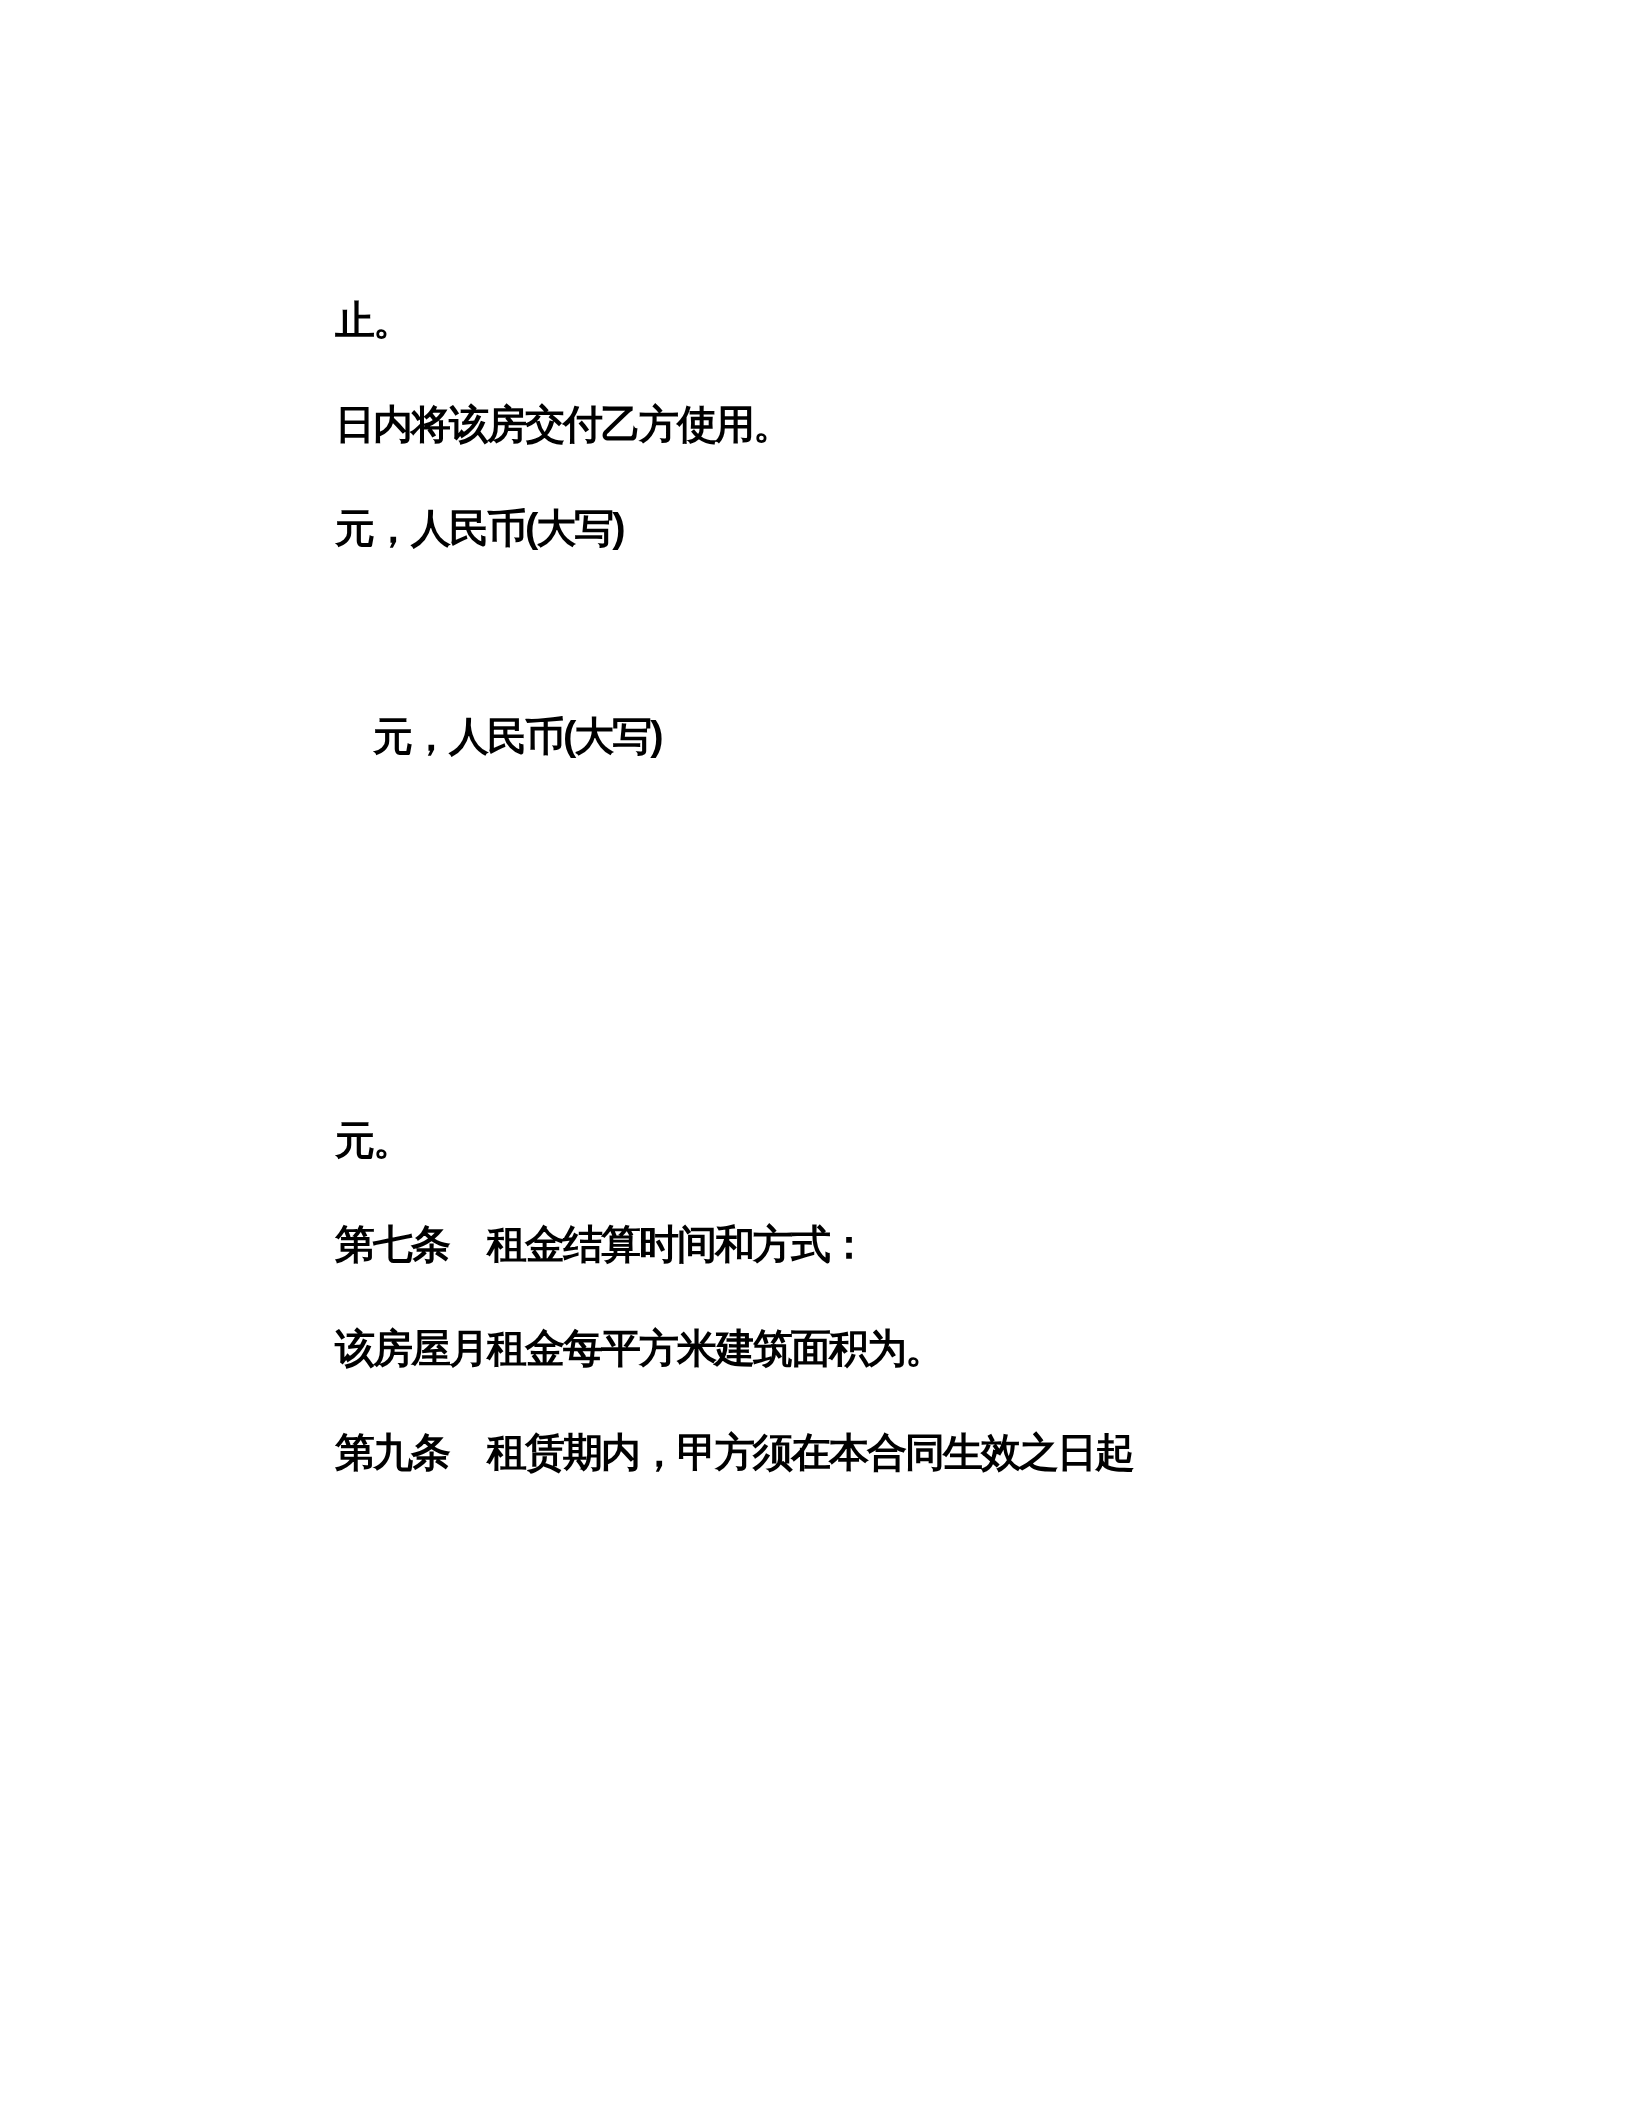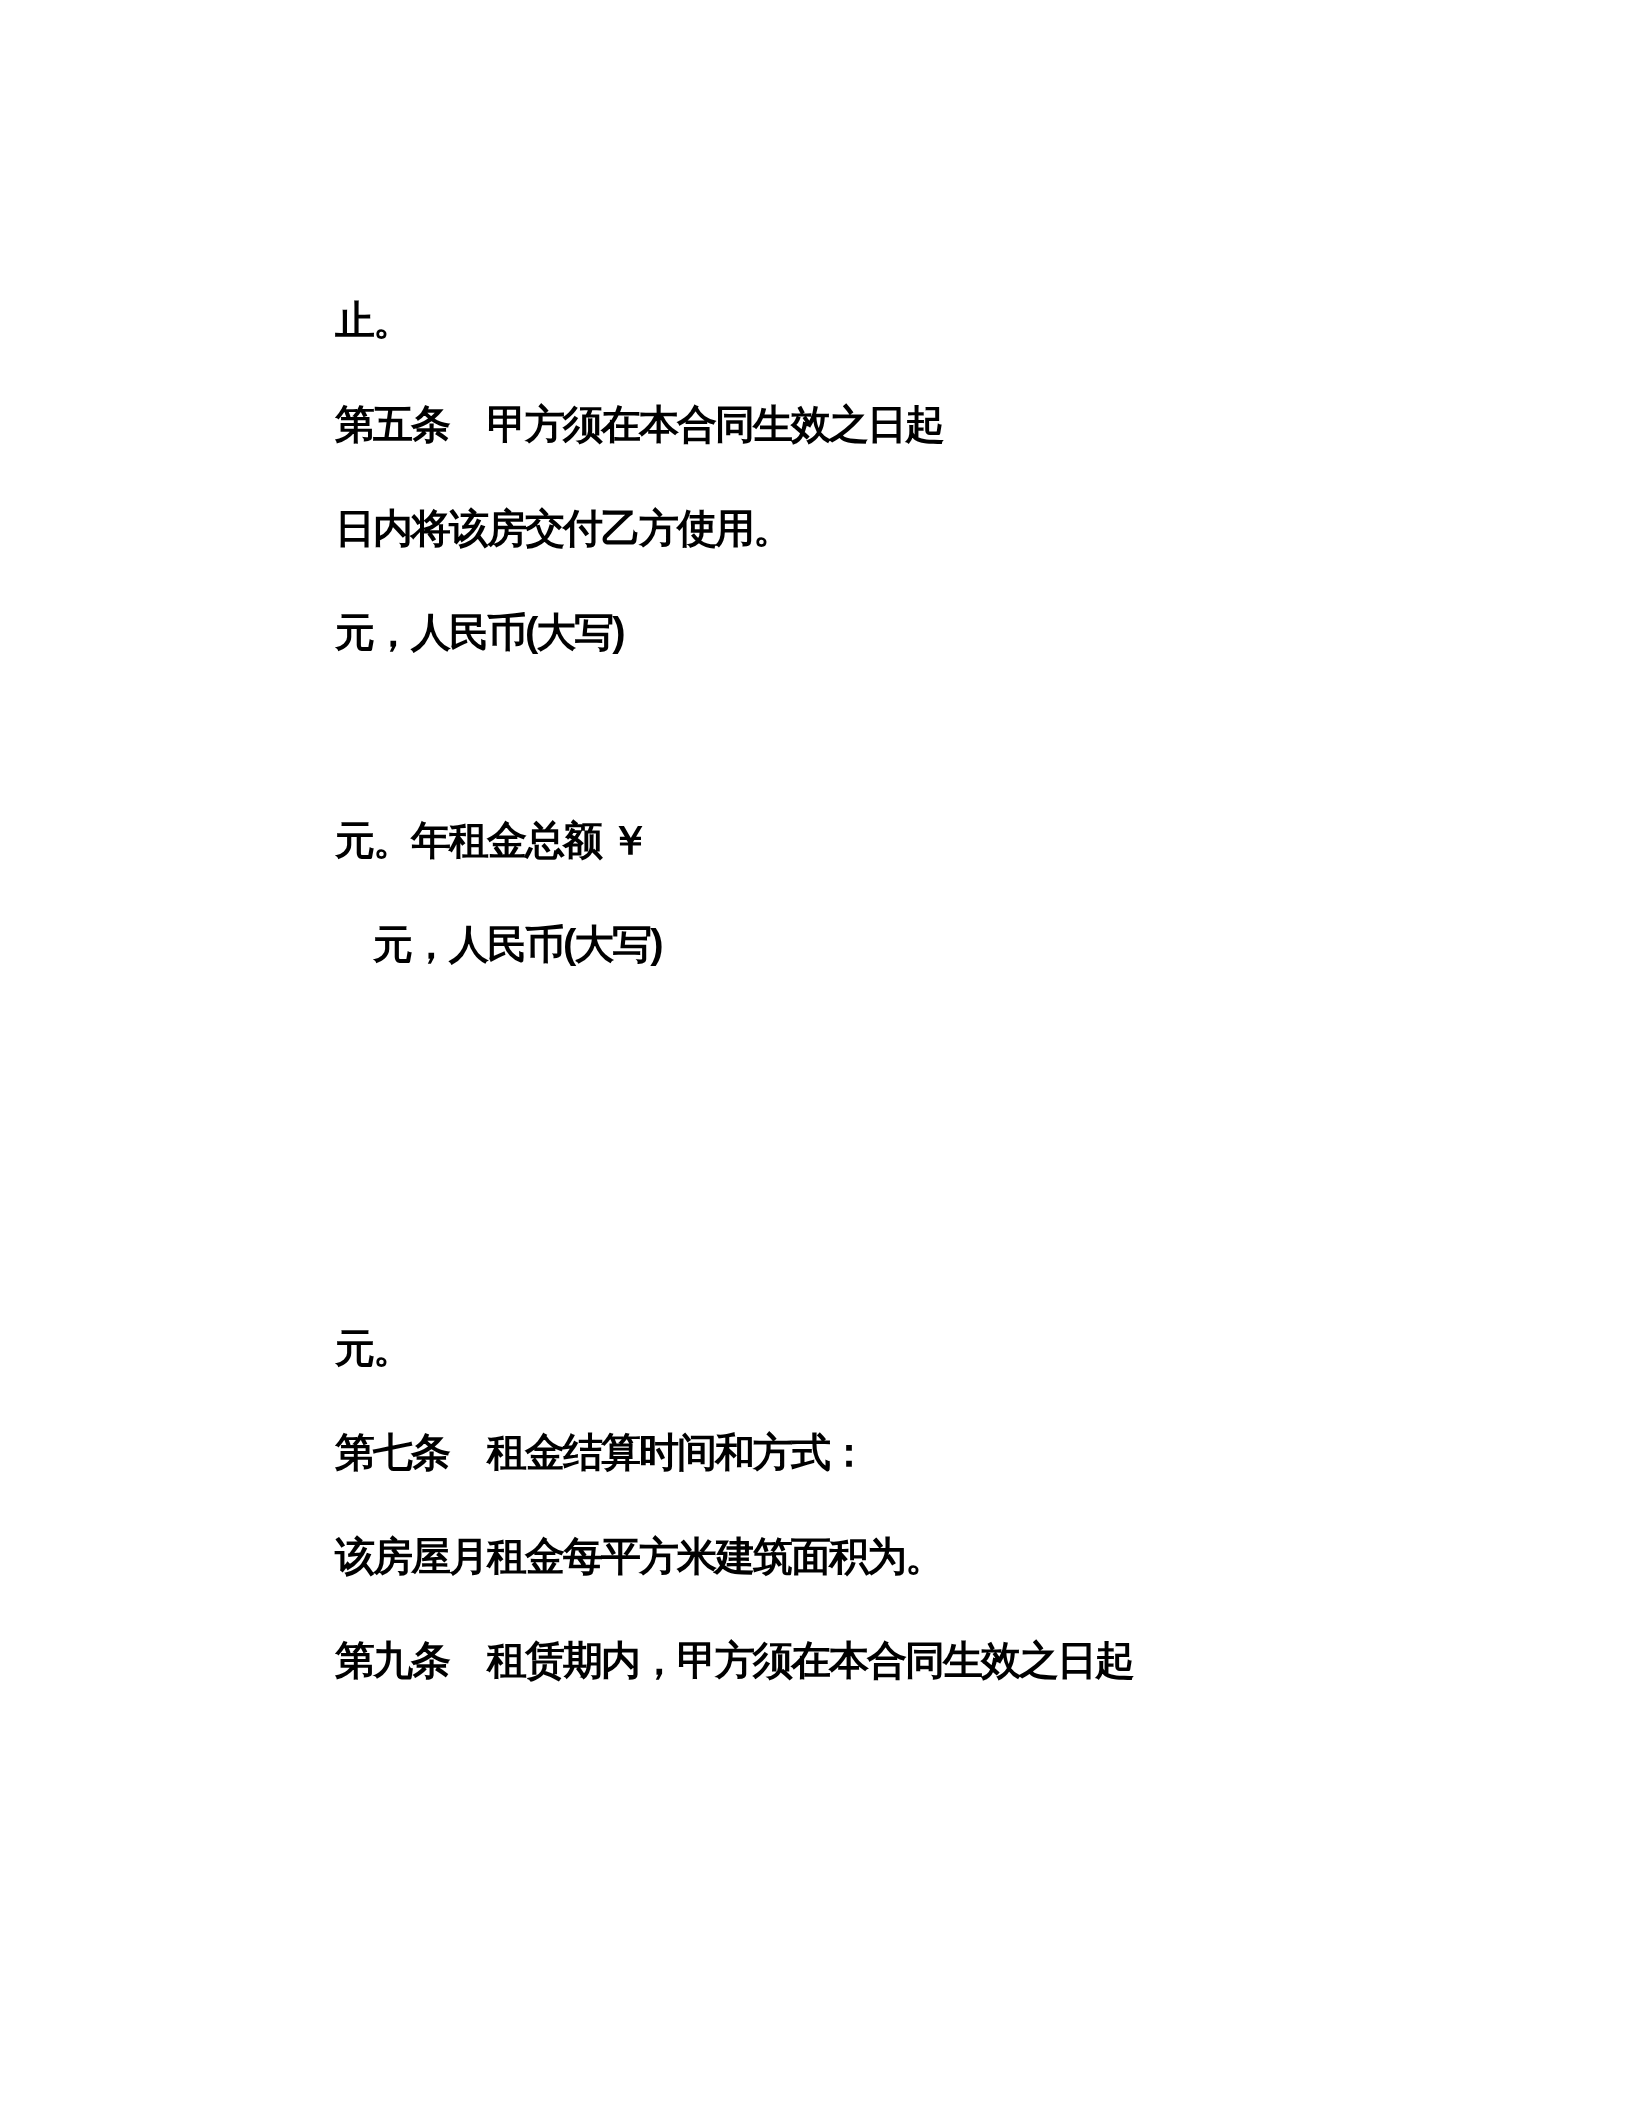--- a/index.html
+++ b/index.html
@@ -38,24 +38,22 @@
     white-space: pre-wrap;
   }
   .gap-1 { height: 104px; }
   .gap-3 { height: 300px; }
 </style>
 </head>
 <body>
 
 <div class="doc-page">
   <div class="doc-line">止。</div>
-  <div class="doc-line">第五条　甲方须在本合同生效之日起</div>
   <div class="doc-line">日内将该房交付乙方使用。</div>
   <div class="doc-line">元，人民币(大写)</div>
   <div class="gap-1"></div>
-  <div class="doc-line">元。年租金总额 ￥</div>
   <div class="doc-line">　元，人民币(大写)</div>
   <div class="gap-3"></div>
   <div class="doc-line">元。</div>
   <div class="doc-line">第七条　租金结算时间和方式：</div>
   <div class="doc-line">该房屋月租金每平方米建筑面积为。</div>
   <div class="doc-line">第九条　租赁期内，甲方须在本合同生效之日起</div>
 </div>
 
 </body></html>

